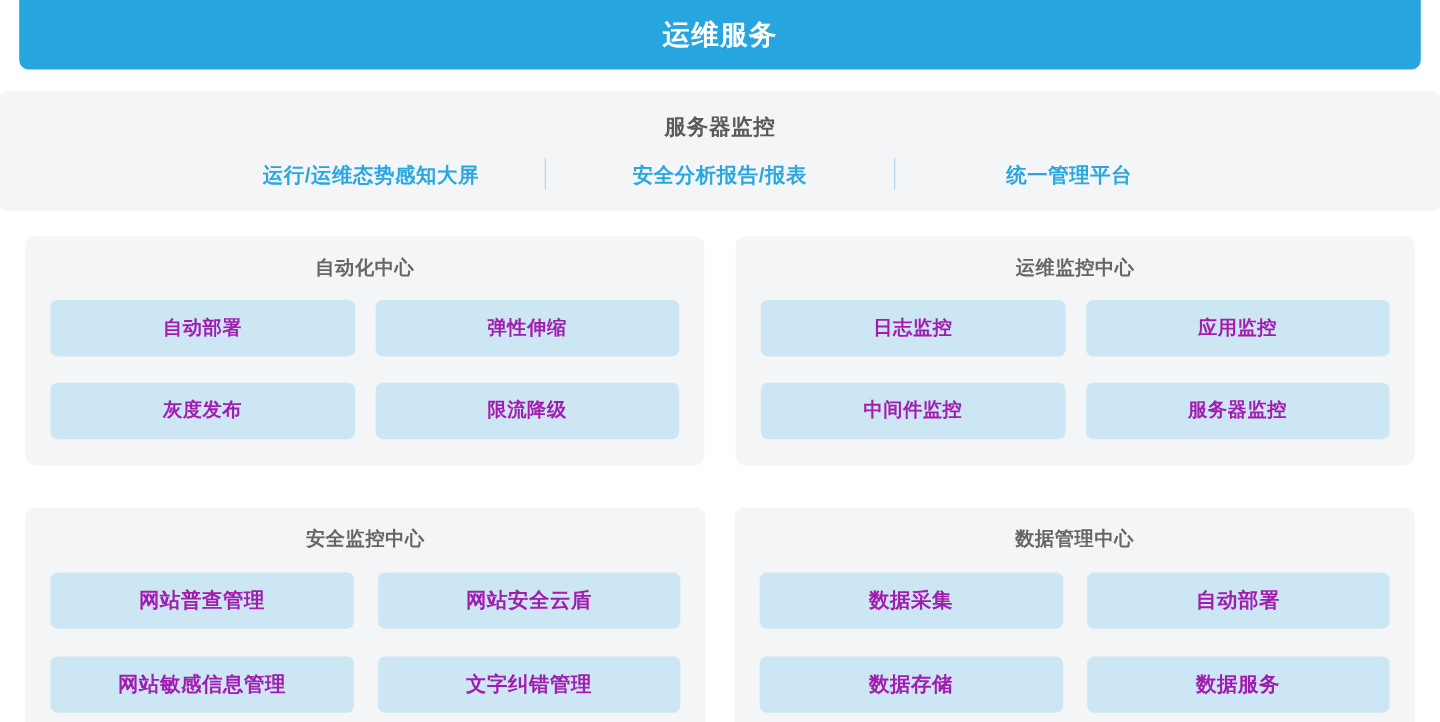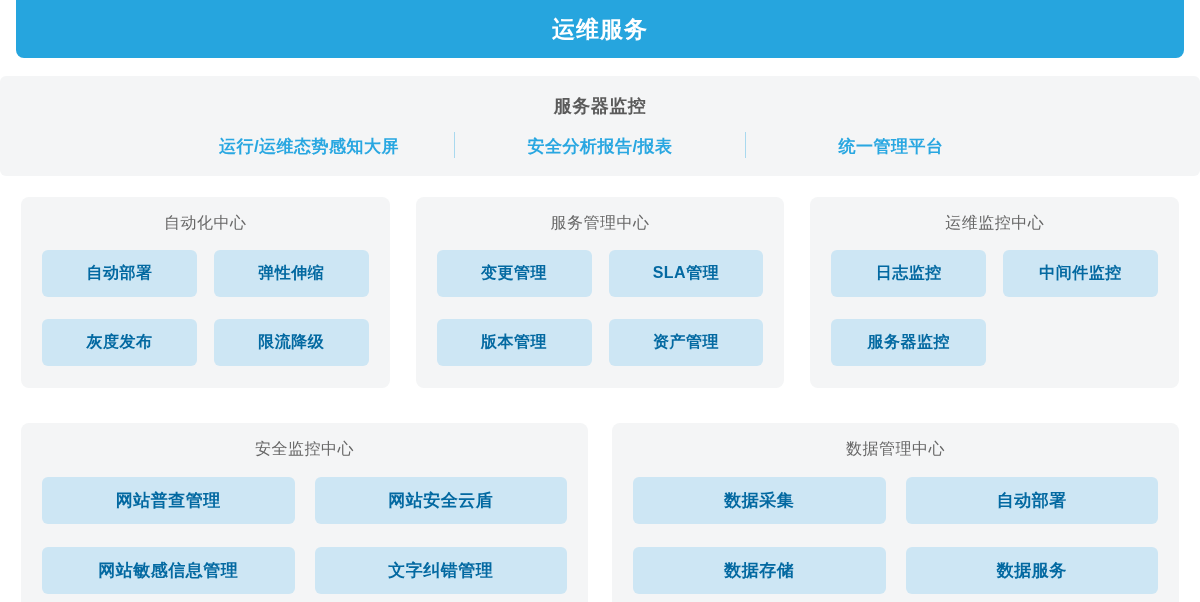--- a/index.html
+++ b/index.html
@@ -102,42 +102,42 @@
     border-radius: 8px;
     flex: 1;
     padding: 0;
     display: flex;
     flex-direction: column;
   }
   .card-title {
     text-align: center;
     color: #666666;
     font-size: 16px;
-    font-weight: normal;
+    font-weight: bold;
     padding-top: 16px;
     letter-spacing: 0.5px;
   }
   .tile-grid {
     display: grid;
     grid-template-columns: 1fr 1fr;
     gap: 22px 17px;
     padding: 16px 21px 21px 21px;
   }
   .row-bottom .tile-grid {
     gap: 23px 20px;
     padding: 17px 21px 22px 21px;
   }
   .tile {
     background: #cde6f4;
     border-radius: 6px;
     height: 47px;
     display: flex;
     align-items: center;
     justify-content: center;
-    color: #0369a1;
+    color: #a21caf;
     font-size: 16px;
     font-weight: bold;
     letter-spacing: 0.5px;
     cursor: pointer;
   }
   .row-bottom .tile {
     font-size: 17px;
   }
 </style>
 </head>
@@ -165,34 +165,26 @@
     <div class="card">
       <div class="card-title">自动化中心</div>
       <div class="tile-grid">
         <div class="tile">自动部署</div>
         <div class="tile">弹性伸缩</div>
         <div class="tile">灰度发布</div>
         <div class="tile">限流降级</div>
       </div>
     </div>
 
-    <div class="card">
-      <div class="card-title">服务管理中心</div>
-      <div class="tile-grid">
-        <div class="tile">变更管理</div>
-        <div class="tile">SLA管理</div>
-        <div class="tile">版本管理</div>
-        <div class="tile">资产管理</div>
-      </div>
-    </div>
 
     <div class="card">
       <div class="card-title">运维监控中心</div>
       <div class="tile-grid">
         <div class="tile">日志监控</div>
+        <div class="tile">应用监控</div>
         <div class="tile">中间件监控</div>
         <div class="tile">服务器监控</div>
       </div>
     </div>
 
   </div>
 
   <div class="row-bottom">
 
     <div class="card">

